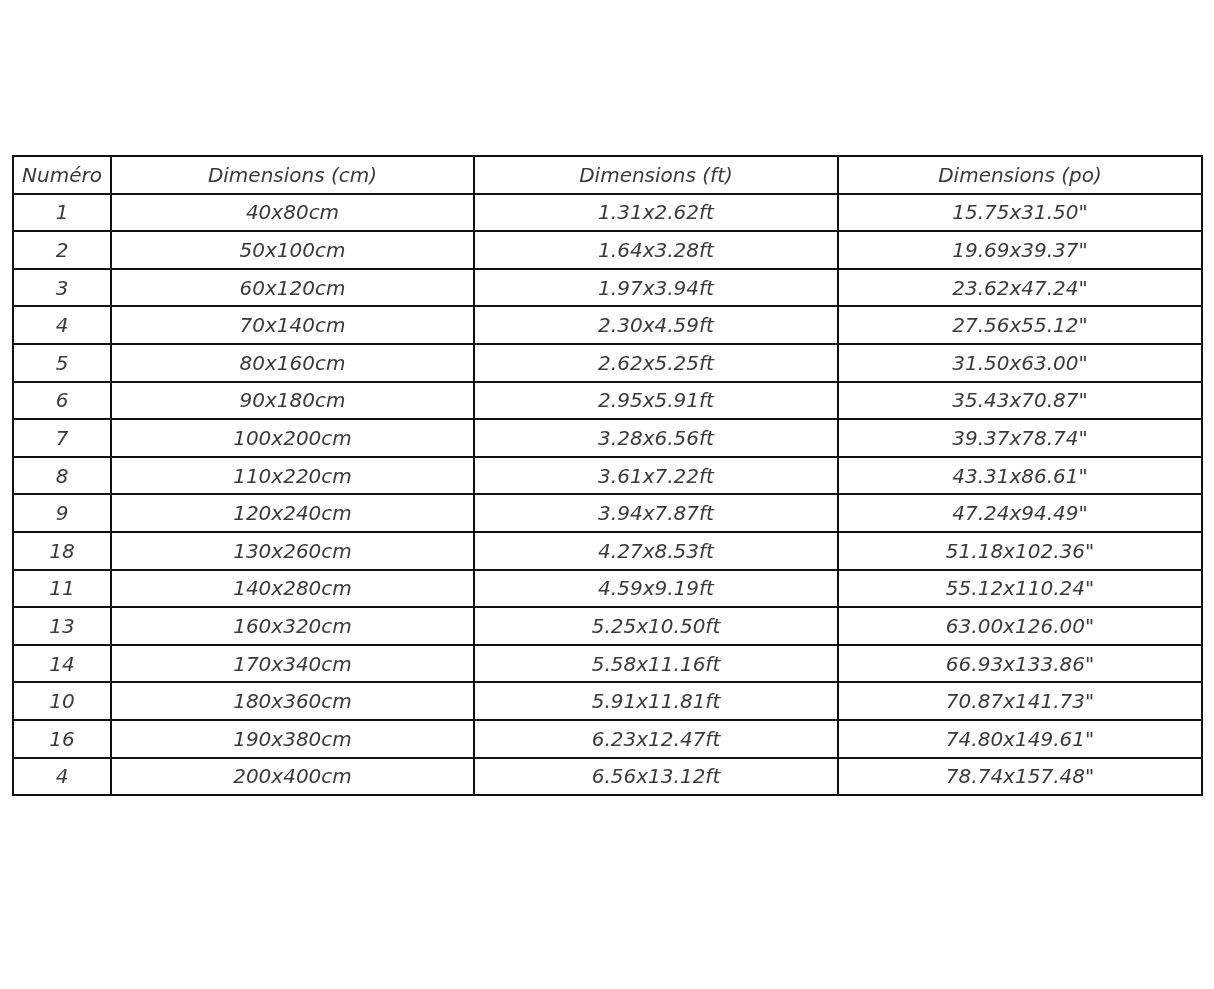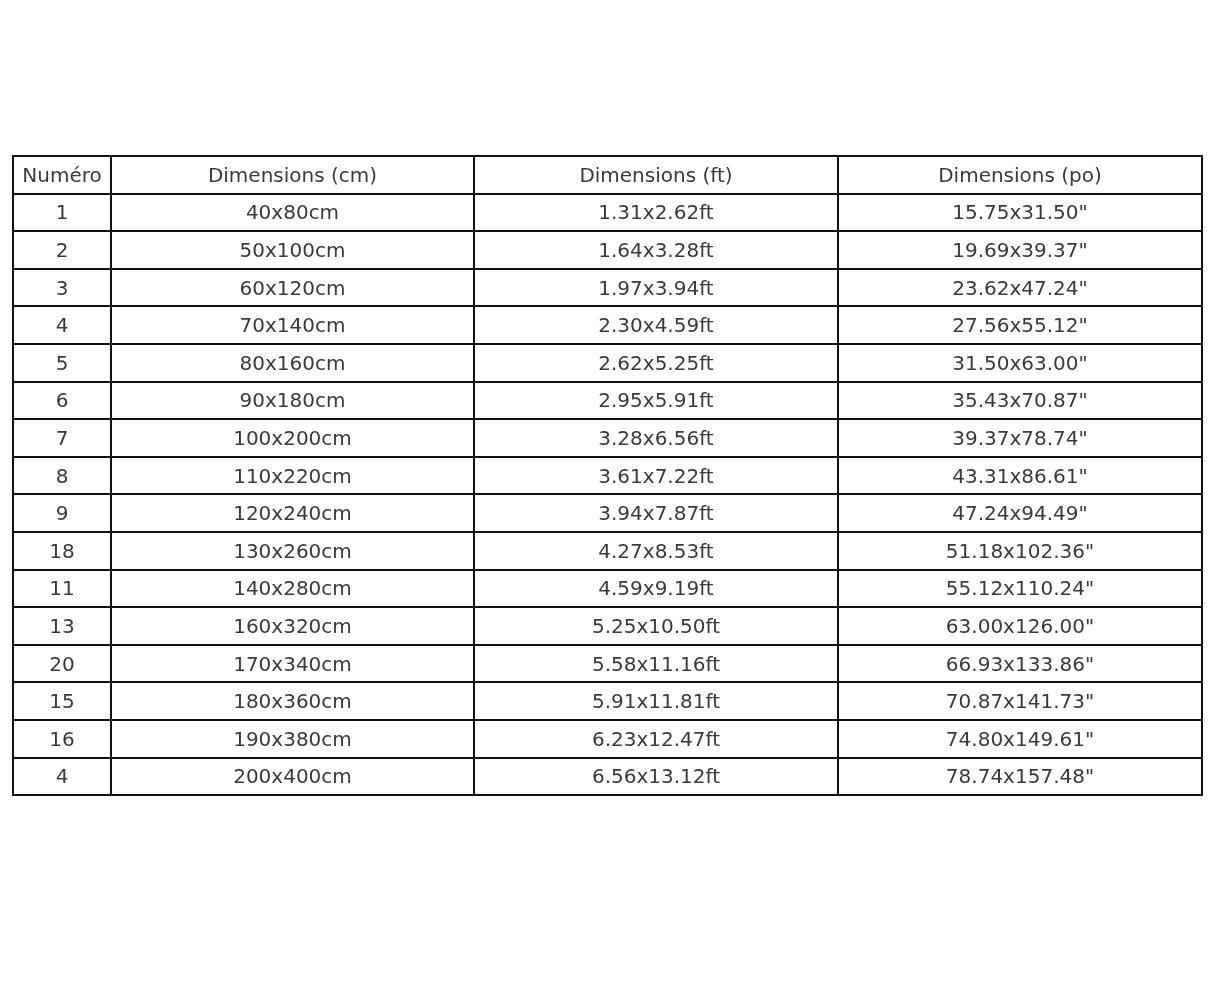--- a/index.html
+++ b/index.html
@@ -12,20 +12,21 @@
     height: 989px;
     background: var(--bg-color, #ffffff);
     font-family: "DejaVu Sans", "Liberation Sans", sans-serif;
     position: relative;
     overflow: hidden;
   }
   .table-wrap {
     position: absolute;
     left: 12px;
     top: 155px;
+    font-style: italic;
   }
   table.dims {
     border-collapse: collapse;
     table-layout: fixed;
     width: 1189px;
   }
   table.dims th,
   table.dims td {
     border: 2px solid var(--border-color, #111111);
     text-align: center;
@@ -126,27 +127,27 @@
           <td>4.59x9.19ft</td>
           <td>55.12x110.24"</td>
         </tr>
         <tr>
           <td>13</td>
           <td>160x320cm</td>
           <td>5.25x10.50ft</td>
           <td>63.00x126.00"</td>
         </tr>
         <tr>
-          <td>20</td>
+          <td>14</td>
           <td>170x340cm</td>
           <td>5.58x11.16ft</td>
           <td>66.93x133.86"</td>
         </tr>
         <tr>
-          <td>15</td>
+          <td>10</td>
           <td>180x360cm</td>
           <td>5.91x11.81ft</td>
           <td>70.87x141.73"</td>
         </tr>
         <tr>
           <td>16</td>
           <td>190x380cm</td>
           <td>6.23x12.47ft</td>
           <td>74.80x149.61"</td>
         </tr>

